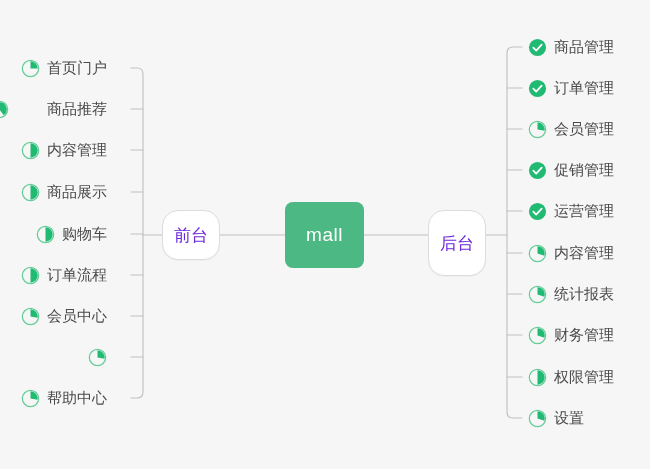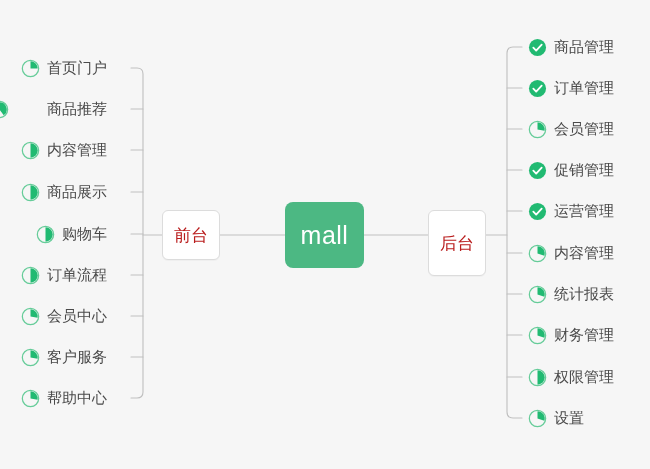--- a/index.html
+++ b/index.html
@@ -55,30 +55,30 @@
     position:absolute;
     z-index:3;
     display:flex;
     align-items:center;
     justify-content:center;
     box-sizing:border-box;
   }
   .node.plain{
     background:#ffffff;
     border:1px solid #dcdcdc;
-    border-radius:6px;
-    color:#b91c1c;
+    border-radius:16px;
+    color:#6d28d9;
     font-size:17px;
     box-shadow:0 1px 1px rgba(0,0,0,0.03);
   }
   .node.root{
     background:#4cb883;
     border-radius:8px;
     color:#ffffff;
-    font-size:25px;
+    font-size:19px;
     letter-spacing:0.5px;
   }
   #node-front{left:162px;top:210px;width:58px;height:50px;}
   #node-back {left:428px;top:210px;width:58px;height:66px;}
   #node-root {left:285px;top:202px;width:79px;height:66px;}
 </style>
 </head>
 <body>
 
 <div id="mindmap">
@@ -181,21 +181,20 @@
         </span>
         <span class="lbl">会员中心</span>
       </div>
       <div class="leaf left" style="top: 344px;">
         <span class="icon">
           <svg viewBox="0 0 20 20">
             <circle cx="10" cy="10" r="8.6" fill="none" stroke="#66cc99" stroke-width="1.3"></circle>
             <path d="M 10 10 L 10 2.4000000000000004 A 7.6 7.6 0 0 1 17.465383105538034 11.424097990851509 Z" fill="#21ba72"></path>
           </svg>
         </span>
-        <span class="lbl">客户服务</span>
       </div>
       <div class="leaf left" style="top: 385px; justify-content: flex-end;">
         <span class="icon">
           <svg viewBox="0 0 20 20">
             <circle cx="10" cy="10" r="8.6" fill="none" stroke="#66cc99" stroke-width="1.3"></circle>
             <path d="M 10 10 L 10 2.4000000000000004 A 7.6 7.6 0 0 1 17.465383105538034 11.424097990851509 Z" fill="#21ba72"></path>
           </svg>
         </span>
         <span class="lbl">帮助中心</span>
       </div>

